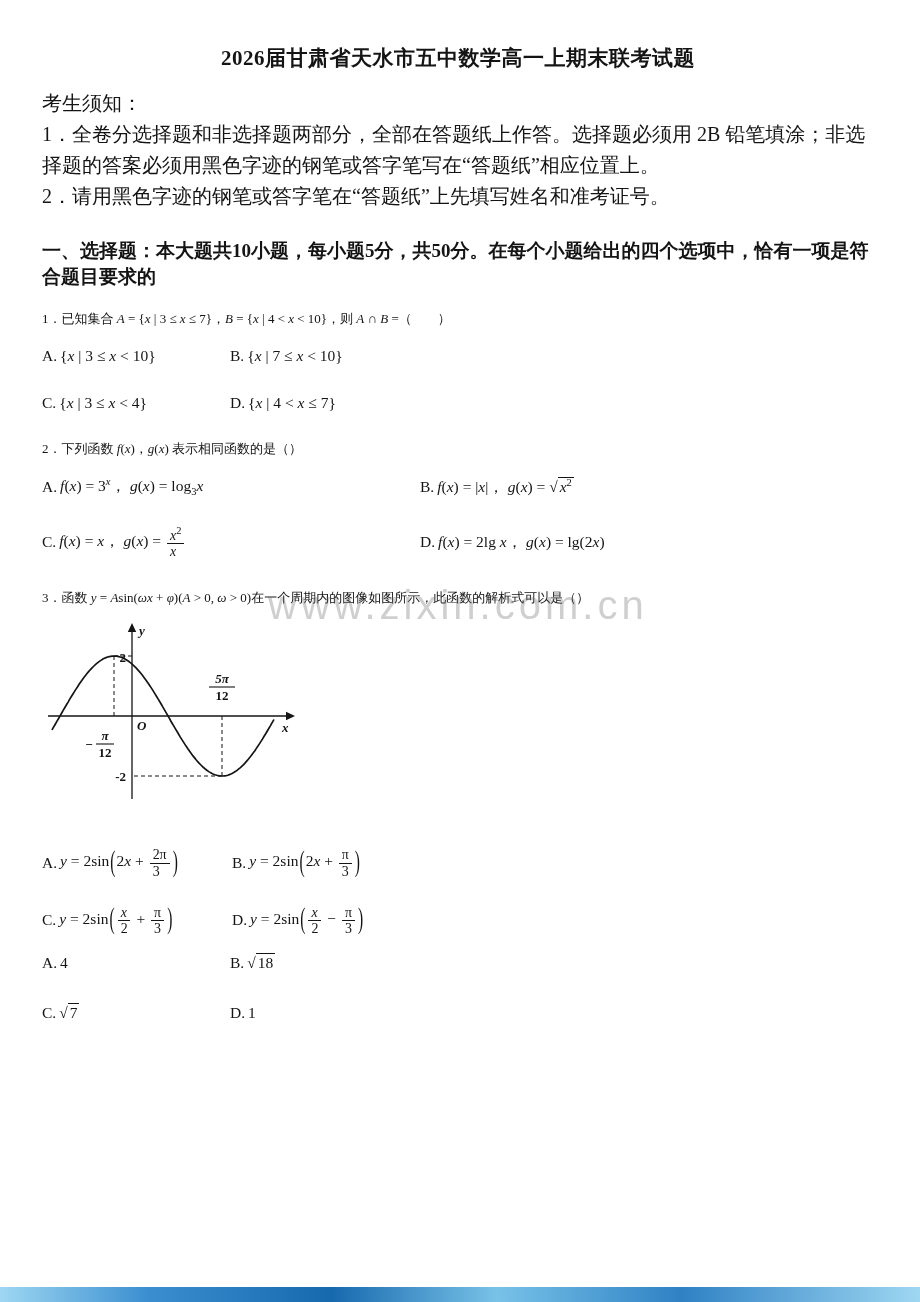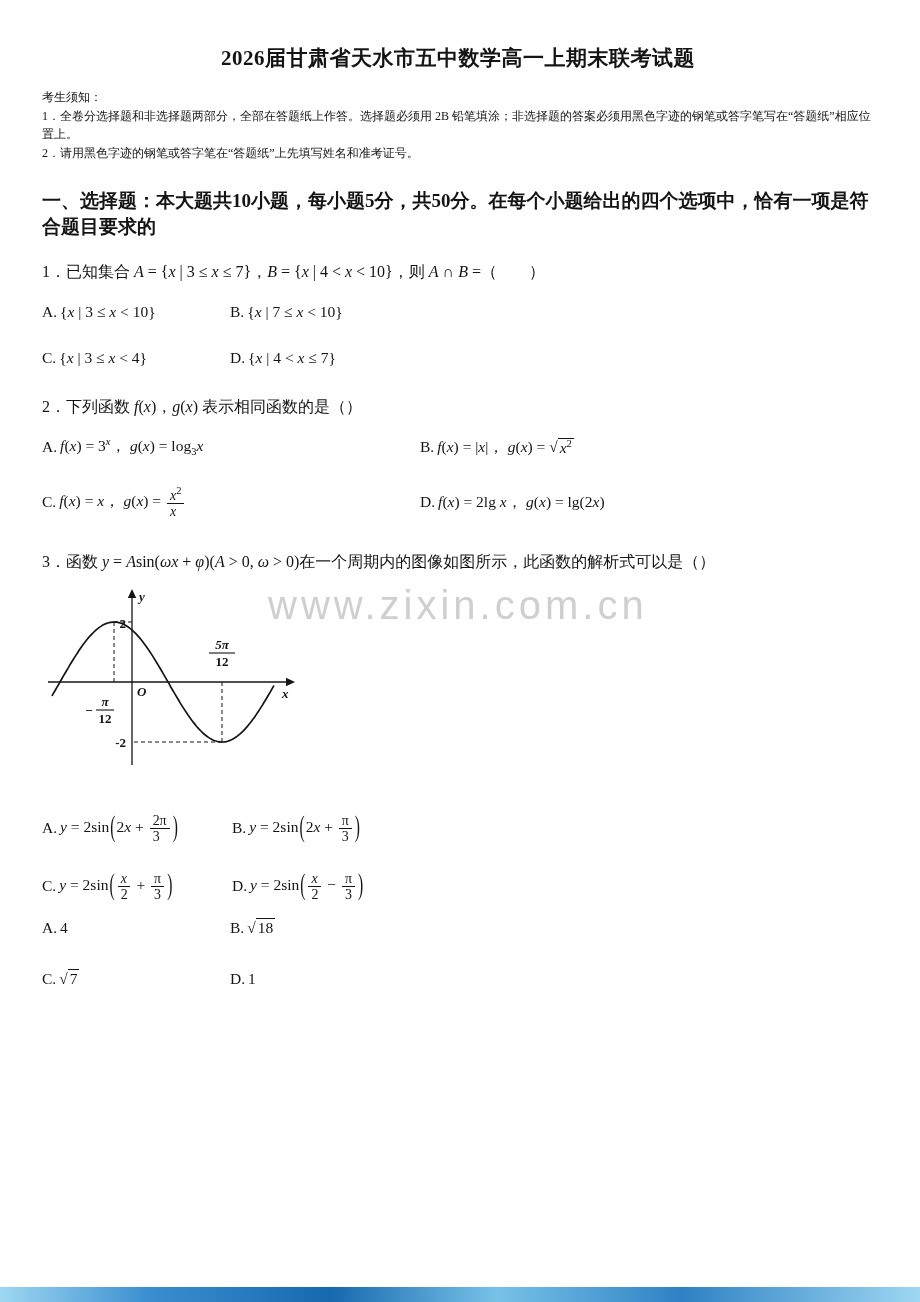--- a/index.html
+++ b/index.html
@@ -1,24 +1,24 @@
 <!DOCTYPE html>
 <html><head>
 <meta charset="utf-8">
 <style>
   *{box-sizing:border-box}
   html,body{margin:0;padding:0}
   body{width:920px;height:1302px;background:#fff;position:relative;overflow:hidden;
        font-family:"Liberation Serif","DejaVu Serif",serif;color:#141414}
   .page{position:relative;width:100%;height:100%;padding:0 46px 0 42px}
   .title{font-size:21px;font-weight:700;text-align:center;margin:0;padding-top:44px;letter-spacing:.5px}
-  .notice{margin-top:16px;font-size:12px;line-height:1.55}
+  .notice{margin-top:16px;font-size:20px;line-height:1.55}
   .notice p{margin:0}
   .section-heading{margin-top:26px;font-size:19px;font-weight:700}
-  .stem{font-size:16px;margin:0;line-height:1.7}
+  .stem{font-size:13px;margin:0;line-height:1.7}
   .mt18{margin-top:18px}.mt22{margin-top:22px}.mt28{margin-top:28px}.mt30{margin-top:30px}
   i{font-family:"Liberation Serif","DejaVu Serif",serif}
   sup,sub{font-size:10.5px}
   .frac{display:inline-flex;flex-direction:column;align-items:flex-start;vertical-align:middle;
         line-height:1.1;font-size:.9em;margin:0 2px}
   .frac .num{padding:0 3px;border-bottom:1.2px solid #141414}
   .frac .den{padding:0 3px}
   .sqrt{white-space:nowrap}
   .sqrt .rad{border-top:1.2px solid #141414;padding:0 2px}
   .vec{position:relative;display:inline-block;font-style:italic;margin:0 3px;padding:0 1px}

